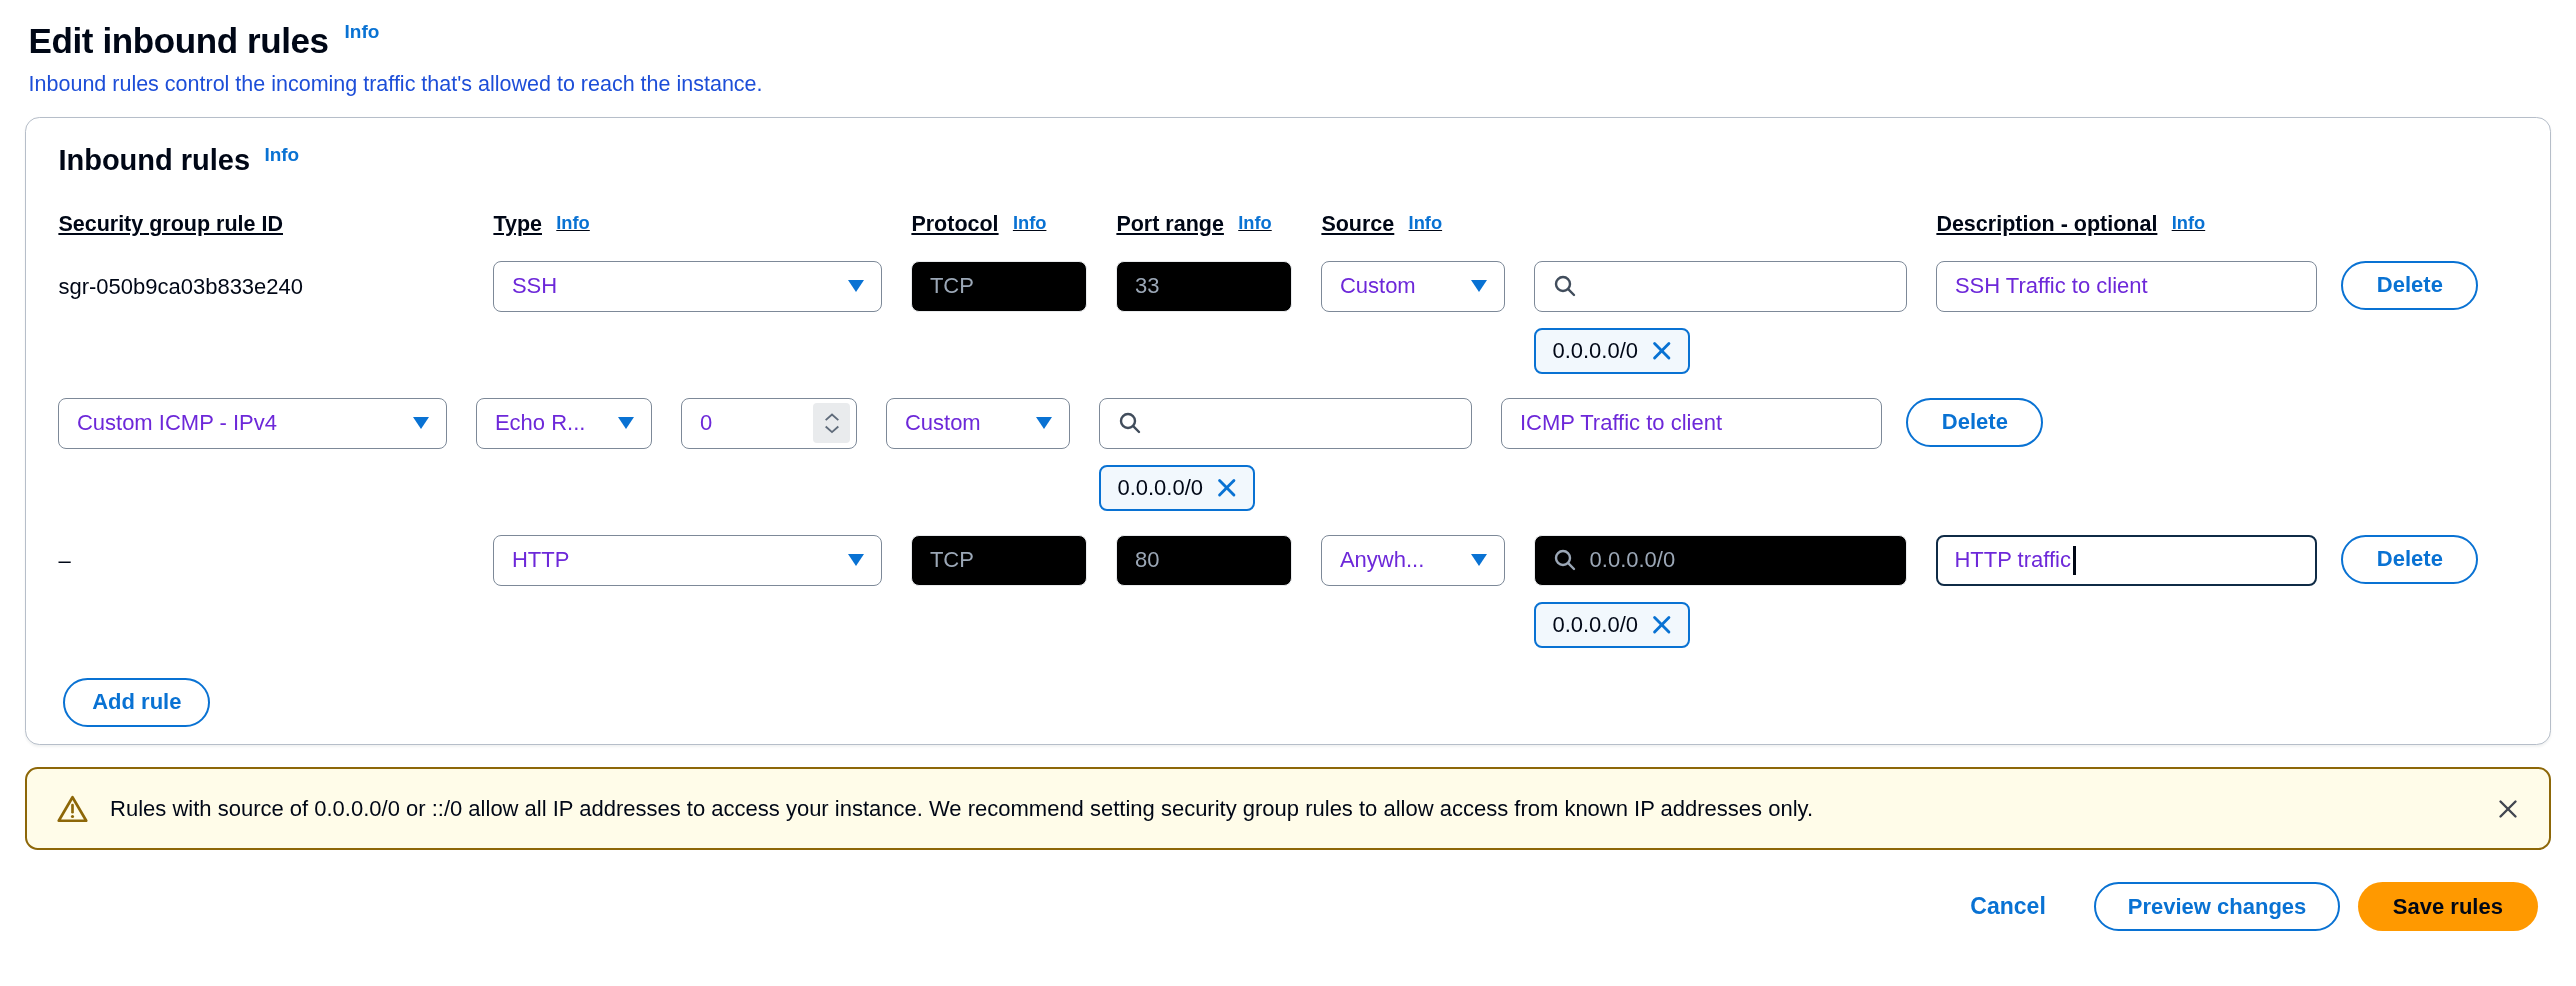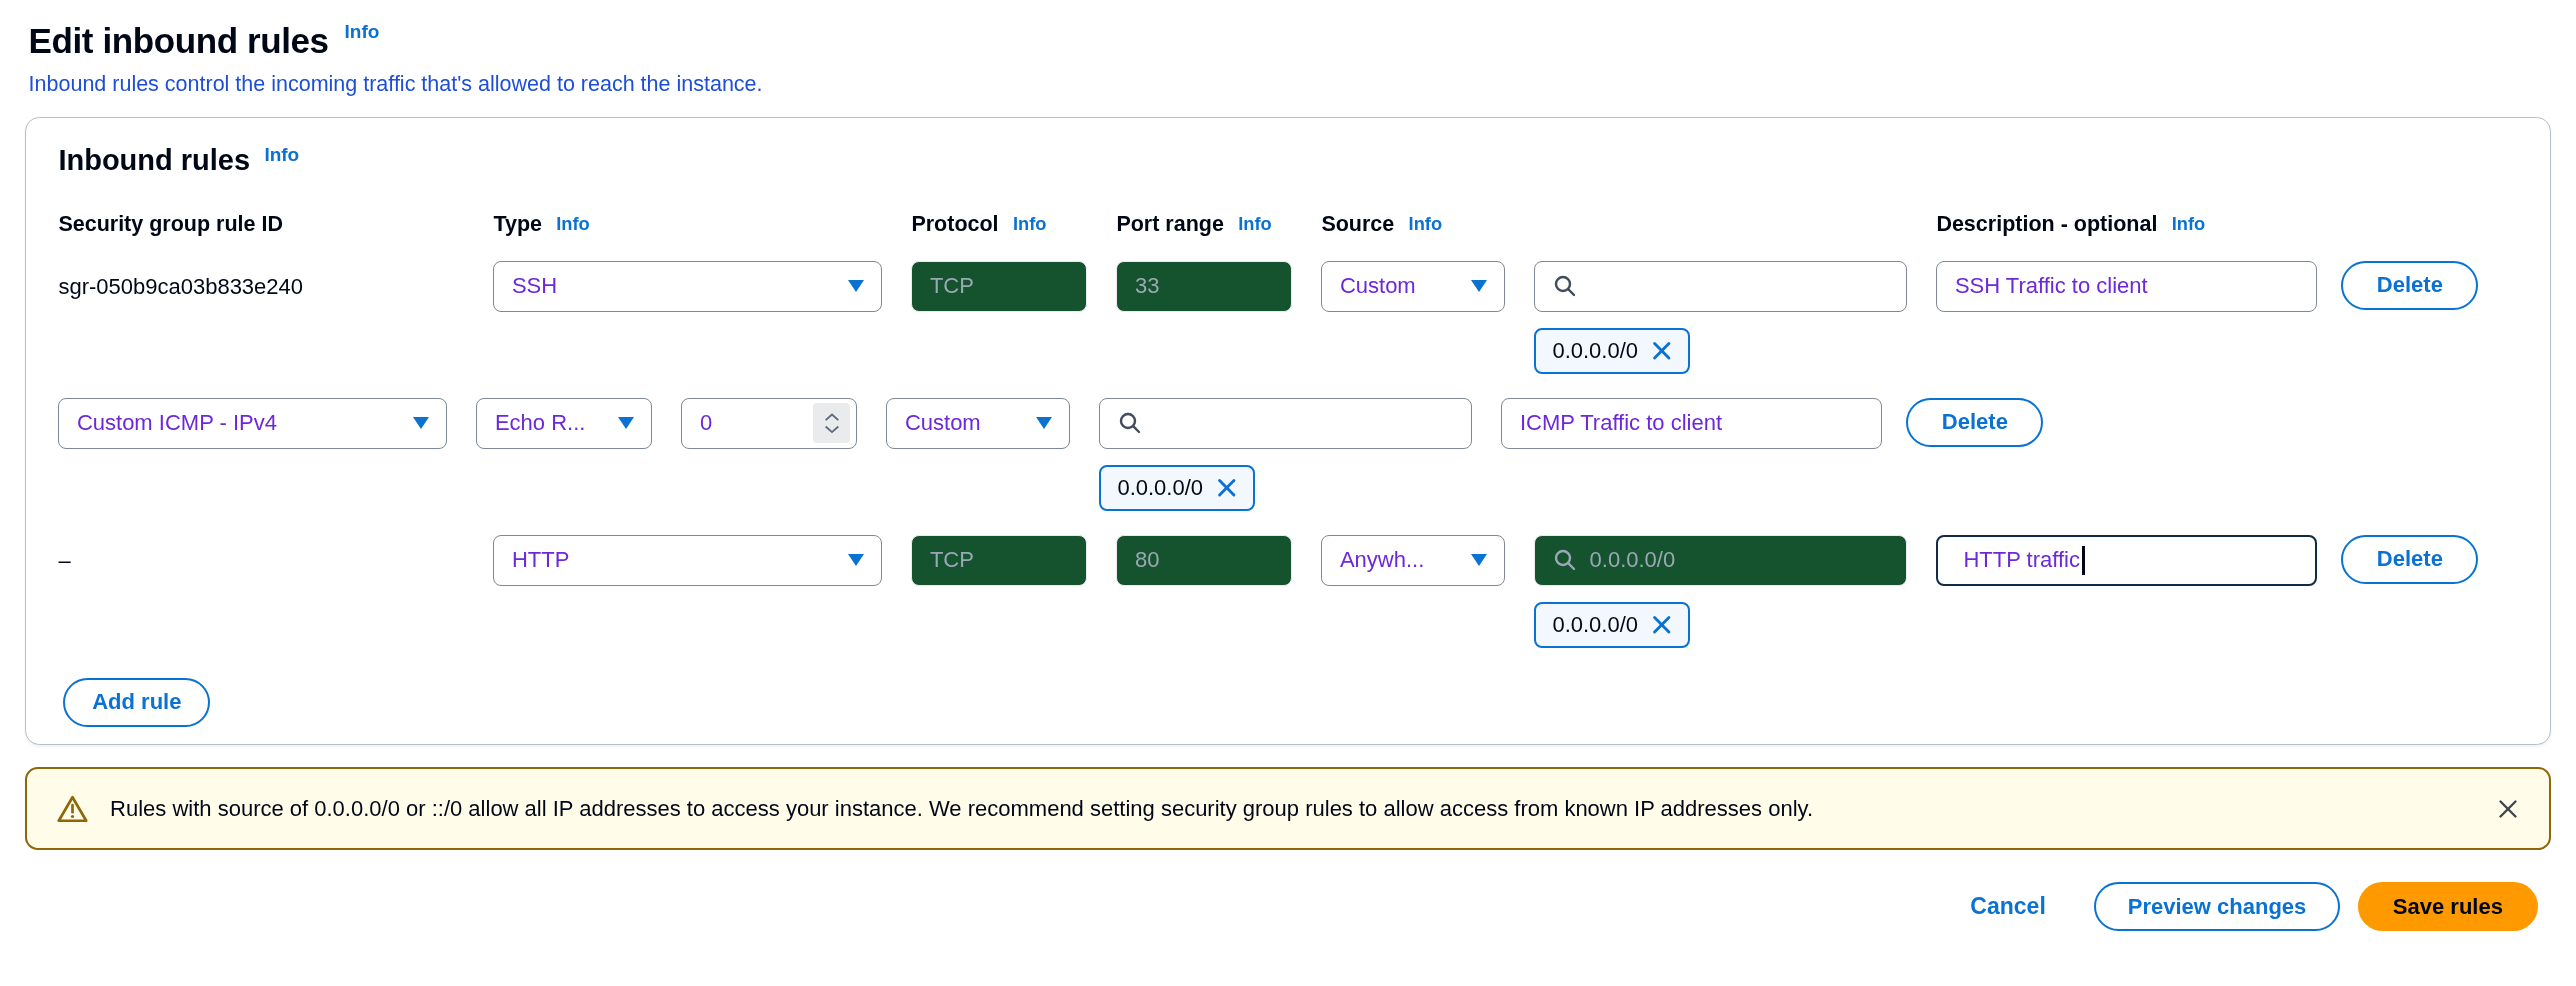--- a/index.html
+++ b/index.html
@@ -24,53 +24,53 @@
   .c-ruleid { width:435px; }
   .c-type   { width:389px; margin-right:29px; }
   .c-proto  { width:176px; margin-right:29px; }
   .c-port   { width:176px; margin-right:29px; }
   .c-src    { width:184px; margin-right:29px; }
   .c-search { width:373px; margin-right:29px; }
   .c-desc   { width:381px; margin-right:24px; }
   .c-del    { width:137px; }
 
   .head-row { display:flex; margin-top:35px; align-items:baseline; }
-  .head-cell { display:flex; align-items:center; gap:14.3px; }
+  .head-cell { display:flex; align-items:flex-start; gap:14.3px;text-decoration:underline; }
   .head-label { font-size:21.5px; font-weight:700; color:#000716; }
   .head-info { font-size:18.3px; font-weight:700; color:#0972d3; cursor:pointer; }
 
   .rule-row { display:flex; align-items:flex-start; margin-top:24px; }
   .rule-id { font-size:22px; color:#000716; line-height:51px;
     white-space:nowrap; overflow:hidden; }
 
   .ctrl { height:51px; border:1.6px solid #7d8998; border-radius:8px; background:#fff;
     font-size:22px; color:#6d28d9; display:flex; align-items:center;
     padding:0 17.5px; width:100%; }
   .select { justify-content:space-between; cursor:pointer; }
   .caret-down { width:0; height:0; border-left:8.7px solid transparent;
     border-right:8.7px solid transparent; border-top:12.7px solid #0972d3; }
-  .disabled { background:#14532d; border:1.6px solid #e9ebed; color:#9ba7b6; }
+  .disabled { background:#000000; border:1.6px solid #e9ebed; color:#9ba7b6; }
 
   .search-box { gap:12.7px; }
   .search-ic { display:flex; color:#414d5c; }
   .search-box.disabled .search-ic { color:#9ba7b6; }
   .ph { color:#9ba7b6; }
 
   .port-spin { justify-content:space-between; padding-right:6.4px; }
   .spinner { width:37px; height:40px; background:#e9ebed; border-radius:4px;
     display:flex; flex-direction:column; align-items:center; justify-content:center;
     gap:4px; cursor:pointer; }
 
   .src-cell { display:flex; flex-direction:column; }
   .tag { margin-top:16px; align-self:flex-start; display:flex; align-items:center;
     gap:12.7px; height:46px; padding:0 16px; border:2.4px solid #0972d3;
     border-radius:8px; background:#f2f8fd; font-size:22px; color:#000716; }
   .tag-x { display:flex; cursor:pointer; }
 
-  .desc-input.focused { border:2.4px solid #0f2b46; padding:0 25px; }
+  .desc-input.focused { border:2.4px solid #0f2b46; padding:0 16px; }
   .text-caret { display:inline-block; width:2.4px; height:29px; background:#000716;
     margin-left:2.4px; }
 
   .btn-outline { height:49px; border:2.4px solid #0972d3; border-radius:27px;
     background:#fff; color:#0972d3; font-size:22px; font-weight:700;
     display:flex; align-items:center; justify-content:center; cursor:pointer;
     white-space:nowrap; }
   .delete-btn { width:137px; }
   .add-rule-btn { margin-top:30px; margin-left:4.8px; align-self:flex-start;
     display:inline-flex; padding:0 27px; }

